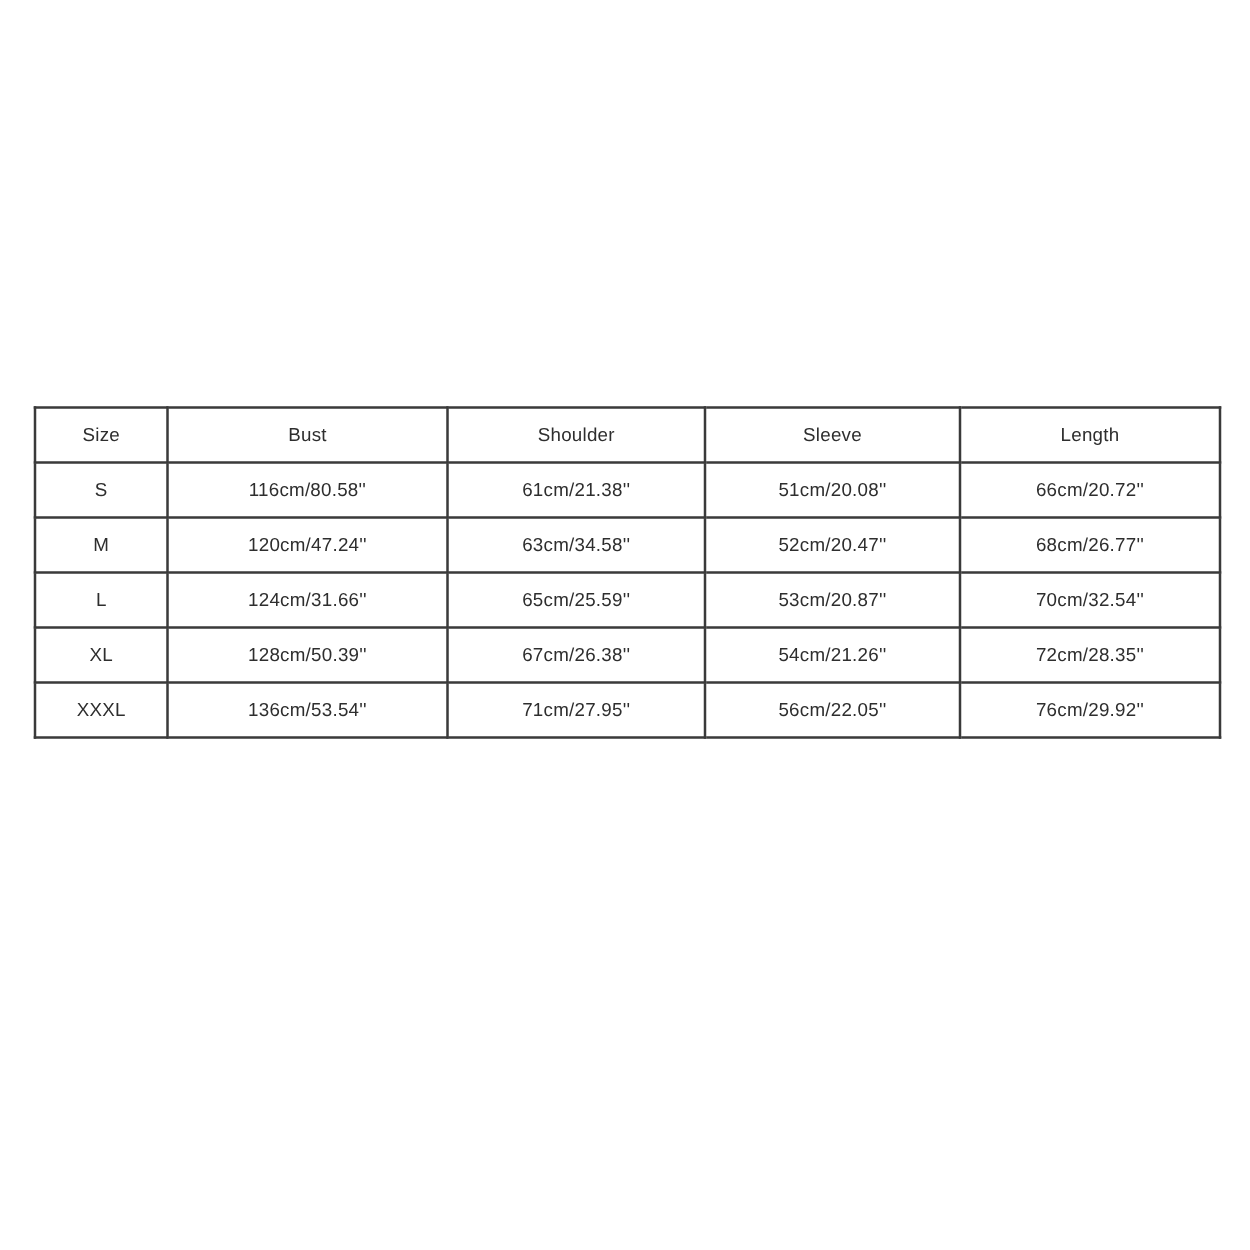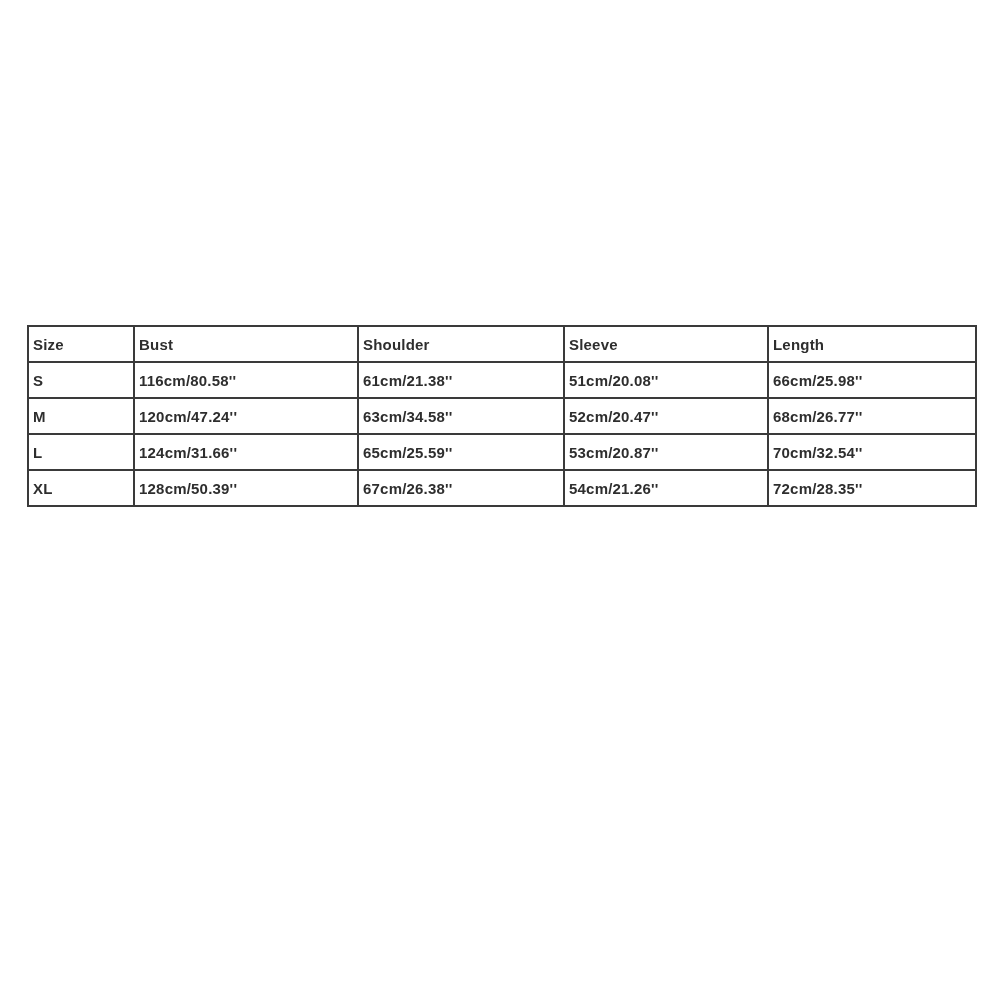--- a/index.html
+++ b/index.html
@@ -23,26 +23,26 @@
     width: 948px;
   }
   table.size-chart {
     width: 100%;
     border-collapse: collapse;
     table-layout: fixed;
   }
   table.size-chart th,
   table.size-chart td {
     border: 2px solid var(--border-color);
-    height: 36px;
+    height: 44px;
     padding: 0 4px;
-    text-align: left;
+    text-align: center;
     vertical-align: middle;
     font-size: 15px;
-    font-weight: bold;
+    font-weight: normal;
     color: var(--text-color);
     letter-spacing: 0.2px;
     white-space: nowrap;
     overflow: hidden;
   }
   col.col-size     { width: 106px; }
   col.col-bust     { width: 224px; }
   col.col-shoulder { width: 206px; }
   col.col-sleeve   { width: 204px; }
   col.col-length   { width: 208px; }
@@ -67,21 +67,21 @@
           <th>Sleeve</th>
           <th>Length</th>
         </tr>
     </thead>
     <tbody>
         <tr>
           <td>S</td>
           <td>116cm/80.58''</td>
           <td>61cm/21.38''</td>
           <td>51cm/20.08''</td>
-          <td>66cm/25.98''</td>
+          <td>66cm/20.72''</td>
         </tr>
         <tr>
           <td>M</td>
           <td>120cm/47.24''</td>
           <td>63cm/34.58''</td>
           <td>52cm/20.47''</td>
           <td>68cm/26.77''</td>
         </tr>
         <tr>
           <td>L</td>
@@ -90,15 +90,22 @@
           <td>53cm/20.87''</td>
           <td>70cm/32.54''</td>
         </tr>
         <tr>
           <td>XL</td>
           <td>128cm/50.39''</td>
           <td>67cm/26.38''</td>
           <td>54cm/21.26''</td>
           <td>72cm/28.35''</td>
         </tr>
+        <tr>
+          <td>XXXL</td>
+          <td>136cm/53.54''</td>
+          <td>71cm/27.95''</td>
+          <td>56cm/22.05''</td>
+          <td>76cm/29.92''</td>
+        </tr>
       </tbody>
   </table>
 </div>
 
 </body></html>

